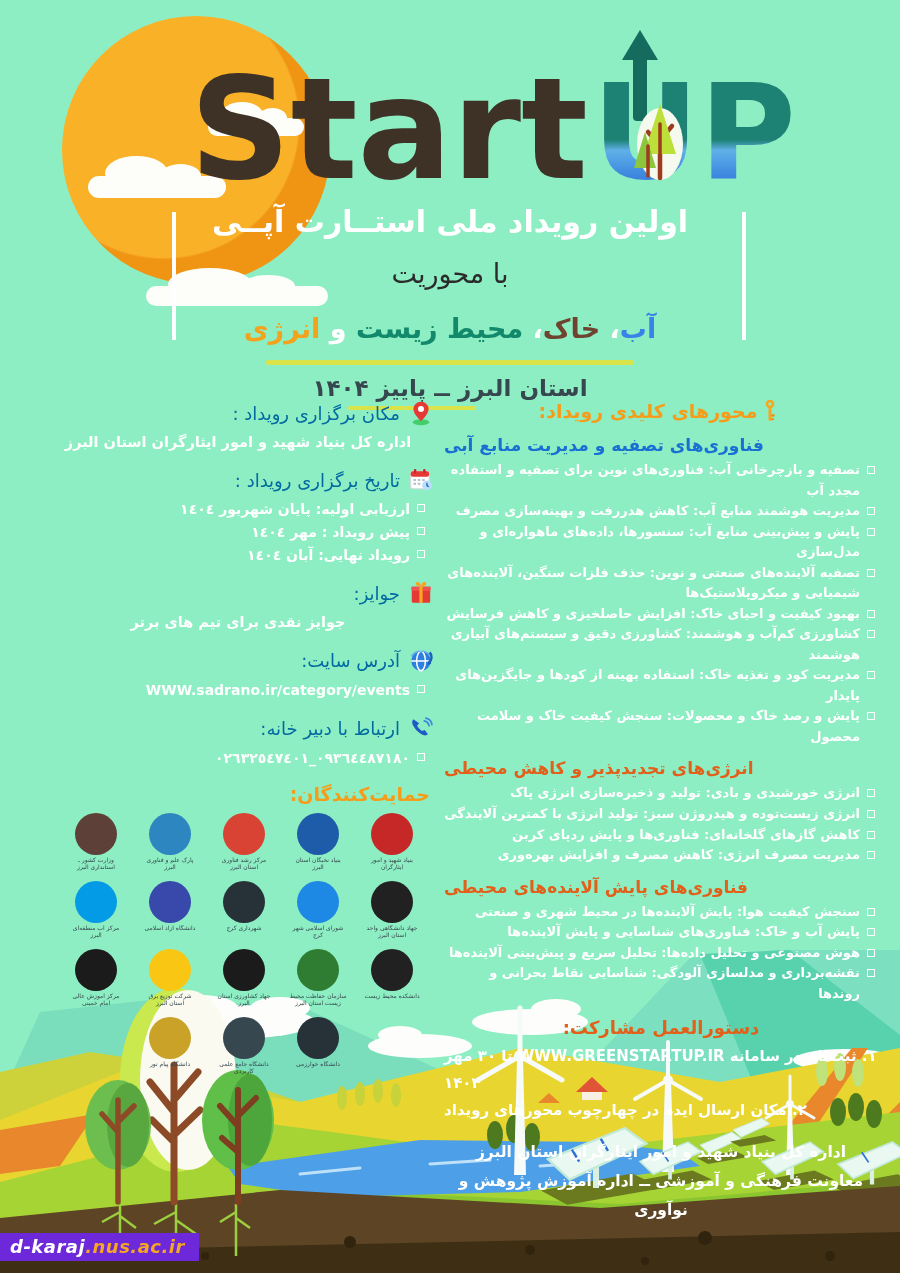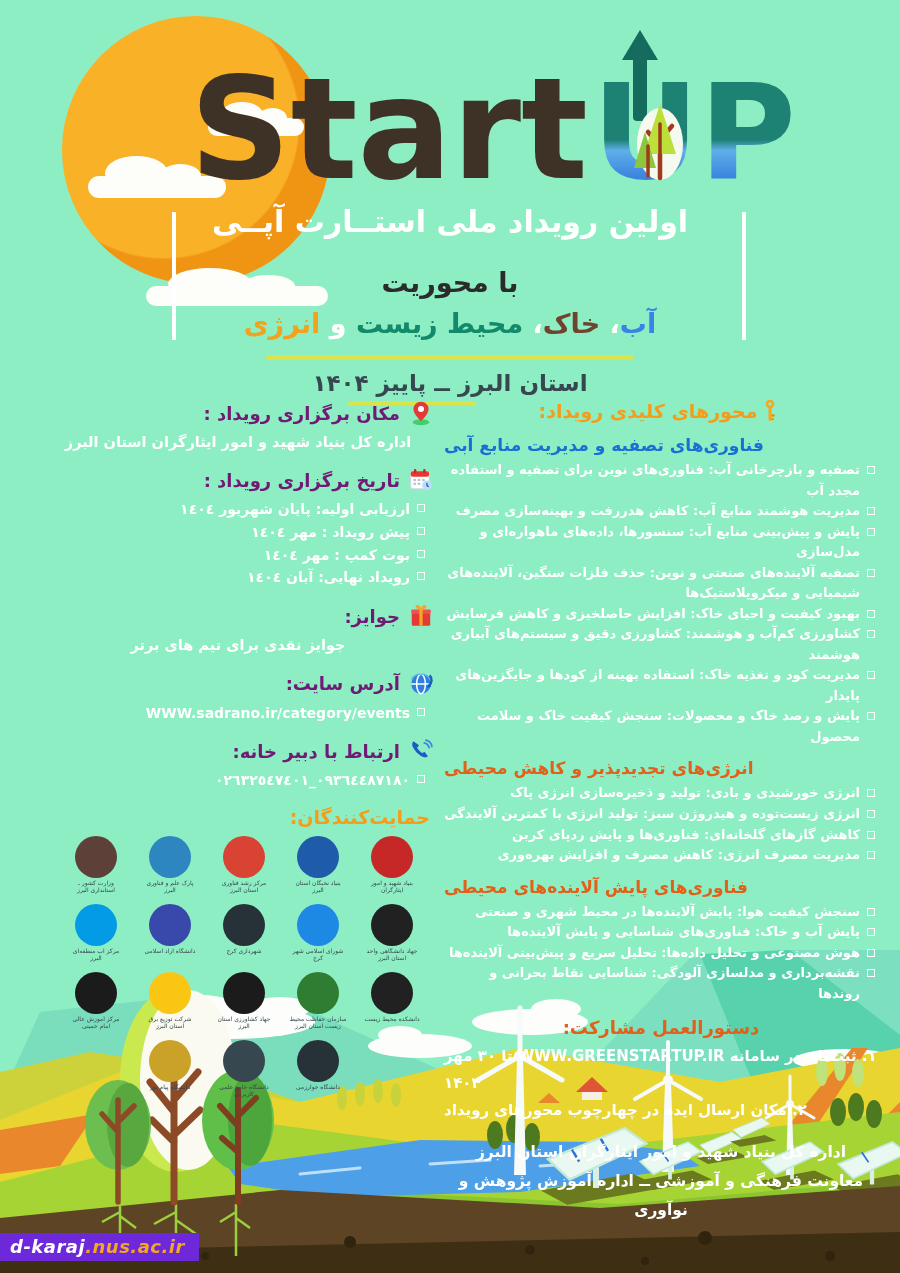--- a/index.html
+++ b/index.html
@@ -16,22 +16,22 @@
   .c1{left:88px;top:176px;width:138px;height:22px;}
   .c2{left:208px;top:118px;width:96px;height:18px;}
   .c3{left:146px;top:286px;width:182px;height:20px;}
   
   .logo-wrap{position:absolute;left:0;top:28px;width:900px;height:180px;z-index:3;}
   
   .headline{position:absolute;left:0;top:204px;width:900px;text-align:center;z-index:3;direction:rtl;}
   .hl-bar{position:absolute;top:8px;width:4px;height:128px;background:#fff;}
   .hl-bar.left{left:172px;} .hl-bar.right{left:742px;}
   .hl1{font-size:30px;font-weight:700;color:#fff;letter-spacing:.5px;}
-  .hl2{font-size:27px;font-weight:700;color:#2B2B2B;margin-top:28px;}
-  .hl3{font-size:27px;font-weight:700;margin-top:10px;}
+  .hl2{font-size:27px;font-weight:400;color:#2B2B2B;margin-top:19px;}
+  .hl3{font-size:27px;font-weight:700;margin-top:24px;}
   .hl-rule{width:368px;height:5px;background:#D9E44A;margin:16px auto 10px auto;border-radius:2px;}
   .hl4{font-size:23px;font-weight:700;color:#37474F;}
   .hl4-underline{width:128px;height:4px;background:#D9E44A;margin:5px auto 0 auto;transform:translateX(-38px);border-radius:2px;}
   
   .topics{position:absolute;left:444px;top:398px;width:434px;direction:rtl;z-index:4;}
   .topics-header{display:flex;align-items:center;justify-content:center;gap:0;}
   .topics-title{font-size:19px;font-weight:700;color:#F59C1A;}
   .topic-heading{text-align:left;font-size:17px;font-weight:700;margin:11px 0 5px 0;}
   ul.bullets{list-style:none;margin:0;padding:0;}
   ul.bullets li{position:relative;padding-right:18px;text-align:right;font-size:13px;
@@ -39,21 +39,21 @@
   ul.bullets li::before{content:"";position:absolute;right:3px;top:6px;width:6px;height:6px;
       border:1.7px solid #fff;background:transparent;}
   .participation-title{text-align:center;font-size:18px;font-weight:700;color:#E2601A;margin:13px 0 5px 0;}
   .participation-item{text-align:left;font-size:15px;font-weight:700;color:#fff;line-height:1.8;}
   .organizers{margin-top:14px;}
   .organizer-line{text-align:center;font-size:15.5px;font-weight:700;color:#fff;line-height:1.85;}
   
   .info{position:absolute;left:42px;top:400px;width:392px;direction:rtl;z-index:4;}
   .info-section{margin-bottom:14px;}
   .info-header{display:flex;align-items:center;justify-content:flex-start;gap:8px;}
-  .info-title{font-size:18px;font-weight:700;color:#701a75;}
+  .info-title{font-size:18px;font-weight:400;color:#0369a1;}
   .info-line{text-align:center;font-size:14.5px;font-weight:700;color:#fff;margin-top:5px;line-height:1.55;}
   .info ul.bullets li{font-size:14px;line-height:1.62;}
   .info ul.bullets{margin-top:5px;padding-right:6px;}
   .icon{display:inline-flex;width:26px;height:26px;align-items:center;justify-content:center;flex:0 0 auto;}
   .icon svg{width:100%;height:100%;}
   
   .sponsors-title{text-align:right;font-size:19px;font-weight:700;color:#F59C1A;margin:4px 4px 8px 0;}
   .sponsor-grid{display:flex;flex-wrap:wrap;direction:rtl;justify-content:center;gap:10px 16px;width:380px;}
   .sponsor{width:58px;text-align:center;}
   .sponsor-shape{width:42px;height:42px;border-radius:50%;margin:0 auto;}
@@ -207,21 +207,20 @@
                 </g>
                 <circle cx="17.5" cy="17" r="4.5" fill="#BBDEFB"></circle>
                 <path d="M17.5 14.6v2.6l1.8 1" stroke="#1565C0" fill="none" stroke-width="1.2"></path>
               </svg>
             </span>
             <span class="info-title">تاریخ برگزاری رویداد :</span>
           </div>
           <ul class="bullets">
             <li>ارزیابی اولیه: پایان شهریور ١٤٠٤</li>
             <li>پیش رویداد : مهر ١٤٠٤</li>
-            <li>بوت کمپ : مهر ١٤٠٤</li>
             <li>رویداد نهایی: آبان ١٤٠٤</li>
           </ul>
         </div>
         <div class="info-section">
           <div class="info-header">
             <span class="icon">
               <svg viewBox="0 0 24 24">
                 <rect x="3.5" y="9" width="17" height="12" rx="1.4" fill="#E53935"></rect>
                 <rect x="3" y="6" width="18" height="4" rx="1" fill="#EF5350"></rect>
                 <rect x="10.5" y="6" width="3" height="15" fill="#F5A623"></rect>

